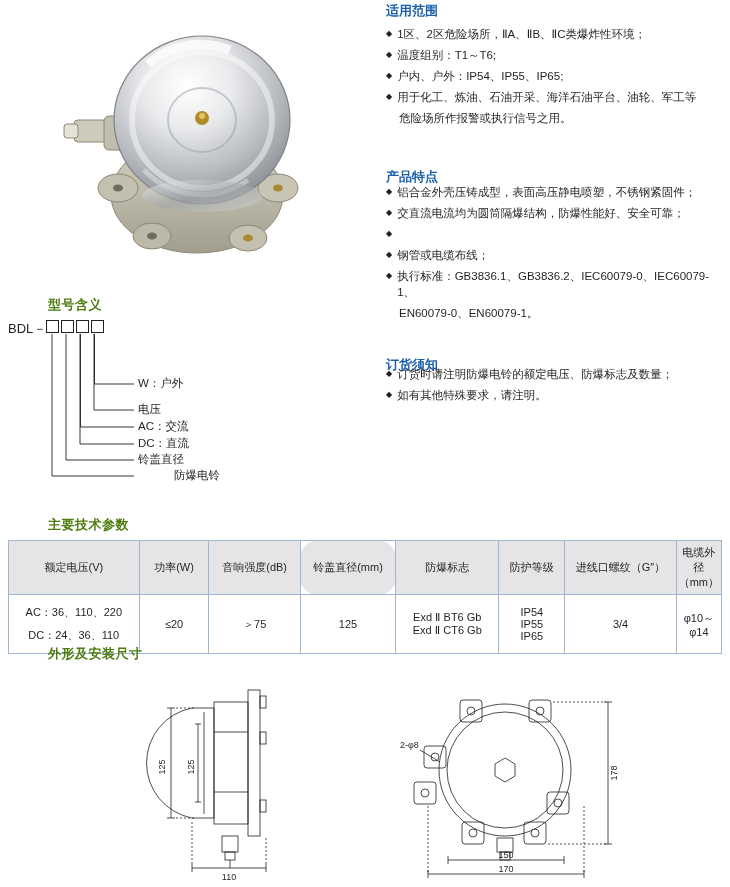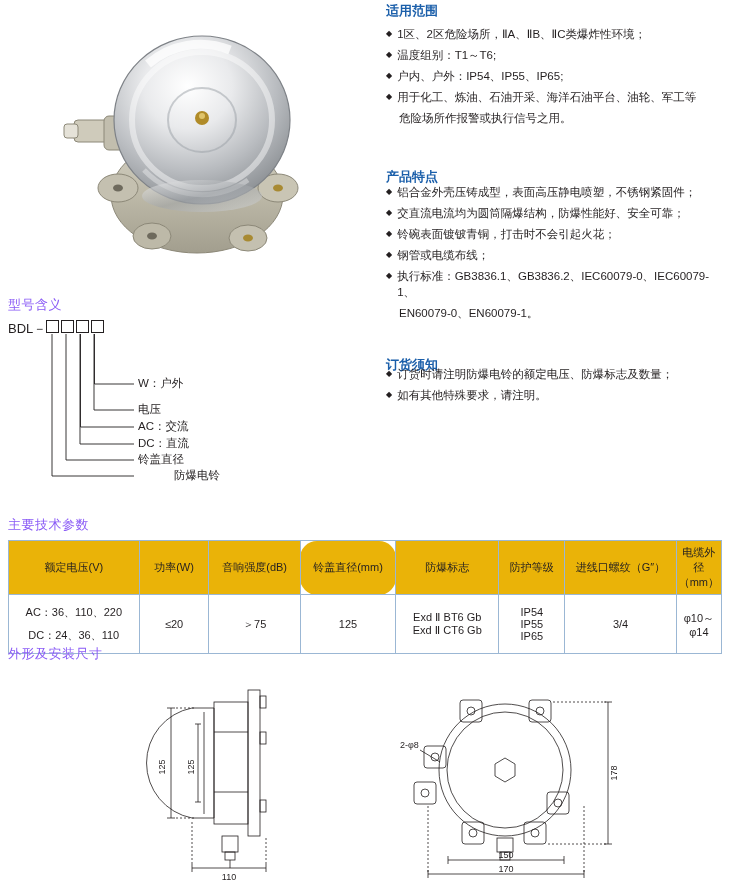--- a/index.html
+++ b/index.html
@@ -16,24 +16,25 @@
     font-size: 11px;
     overflow: hidden;
   }
   .page {
     position: relative;
     width: 730px;
     height: 887px;
   }
   
   .sec-head {
-    color: #8b5cf6;
-    font-weight: normal;
+    color: #4d7c0f;
+    font-weight: bold;
     font-size: 13px;
     letter-spacing: .5px;
+    margin-left: 40px;
   }
   .blue-head-right {
     position: absolute;
     left: 386px;
     color: #1b5faa;
     font-weight: bold;
     font-size: 13px;
   }
   
   .rlist {
@@ -113,21 +114,21 @@
     font-size: 11px;
   }
   #spec-table th, #spec-table td {
     border: 1px solid #9bb7d4;
     text-align: center;
     padding: 4px 2px;
     font-weight: normal;
     color: #231f20;
   }
   #spec-table thead th {
-    background: #eab308;
+    background: #e5e5e5;
     height: 26px;
     font-size: 11px;
   }
   #spec-table tbody td {
     height: 24px;
     text-align: center;
   }
   .tbl-head-title {
     position: absolute;
     left: 8px;
@@ -236,21 +237,20 @@
     <div class="li">
       <span class="dia">◆</span>
       <span class="txt">铝合金外壳压铸成型，表面高压静电喷塑，不锈钢紧固件；</span>
     </div>
     <div class="li">
       <span class="dia">◆</span>
       <span class="txt">交直流电流均为圆筒隔爆结构，防爆性能好、安全可靠；</span>
     </div>
     <div class="li">
       <span class="dia">◆</span>
-      <span class="txt">铃碗表面镀铍青铜，打击时不会引起火花；</span>
     </div>
     <div class="li">
       <span class="dia">◆</span>
       <span class="txt">钢管或电缆布线；</span>
     </div>
     <div class="li">
       <span class="dia">◆</span>
       <span class="txt">执行标准：GB3836.1、GB3836.2、IEC60079-0、IEC60079-1、</span>
     </div>
     <div class="cont">EN60079-0、EN60079-1。</div>

